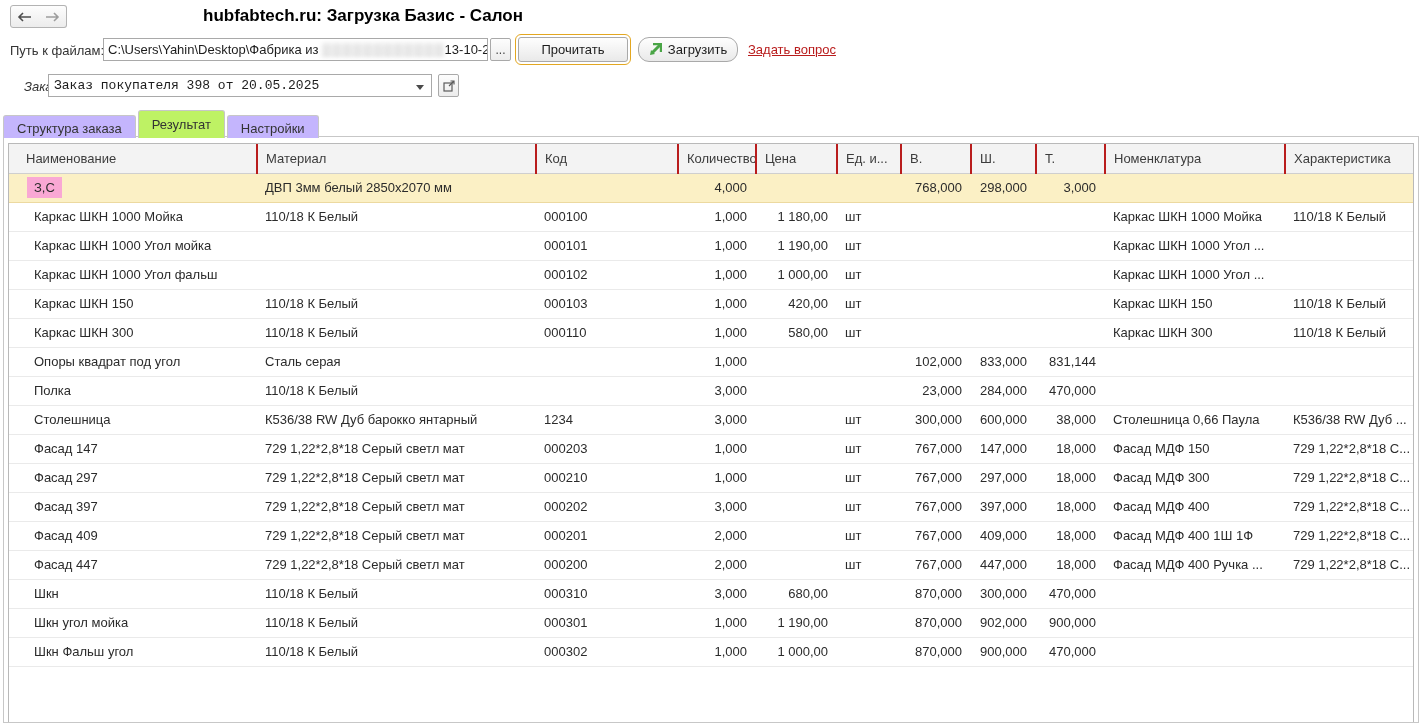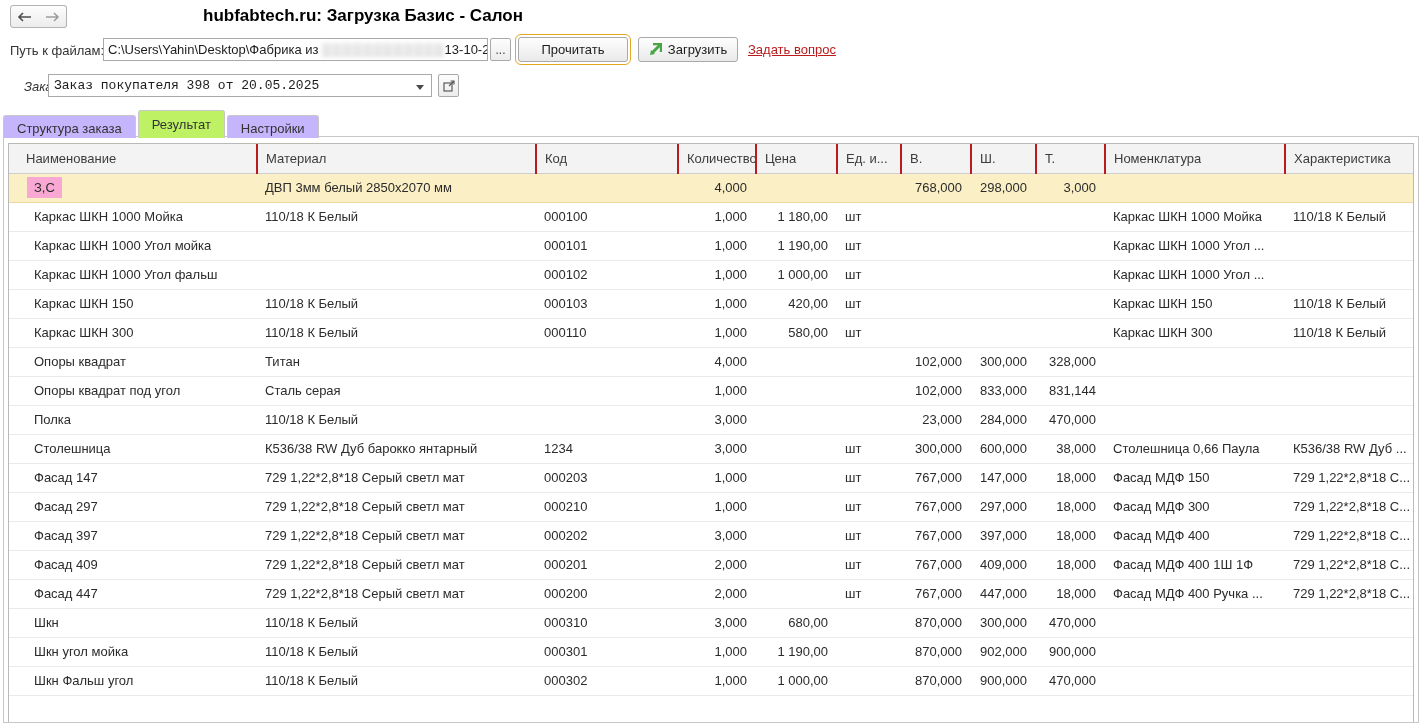--- a/index.html
+++ b/index.html
@@ -20,21 +20,21 @@
   .txt-input { position:absolute; height:23px; border:1px solid #a9a9a9; background:#fff;
     font-size:13px; color:#1c1c1c; padding:3px 4px; white-space:nowrap; overflow:hidden; }
 
   .redacted { filter:blur(2px); color:#9a9a9a; letter-spacing:1px; }
 
   .sm-btn { position:absolute; height:23px; background:linear-gradient(#fdfdfd,#ececec);
     border:1px solid #a9a9a9; border-radius:2px; font-size:12px; color:#444;
     display:flex; align-items:center; justify-content:center; cursor:pointer; }
 
   .cmd-btn { position:absolute; height:25px; background:linear-gradient(#fefefe,#e9e9e9);
-    border:1px solid #a9a9a9; border-radius:3px; font-size:13px; color:#1c1c1c;
+    border:1px solid #a9a9a9; border-radius:11px; font-size:13px; color:#1c1c1c;
     display:flex; align-items:center; justify-content:center; gap:6px; cursor:pointer; padding:0 14px; }
   .default-ring { outline:1px solid #e3a721; outline-offset:2px; border-radius:3px; }
 
   .link { position:absolute; color:#b91c1c; text-decoration:underline; font-size:13px; cursor:pointer; }
 
   
   .combo { position:absolute; height:23px; border:1px solid #a9a9a9; background:#fff;
     font-size:13px; color:#1c1c1c; padding:3px 22px 3px 5px; white-space:nowrap; overflow:hidden; cursor:pointer;font-family:Liberation Mono, monospace; }
   .combo .caret { position:absolute; right:7px; top:10px; width:0; height:0;
     border-left:4px solid transparent; border-right:4px solid transparent; border-top:5px solid #4a4a4a; }
@@ -226,33 +226,20 @@
             <td class="right col-qty">1,000</td>
             <td class="right col-price">580,00</td>
             <td class="col-unit">шт</td>
             <td class="right col-v"></td>
             <td class="right col-w"></td>
             <td class="right col-t"></td>
             <td class="col-nom">Каркас ШКН 300</td>
             <td class="col-char">110/18 К Белый</td>
           </tr>
           <tr>
-            <td class="col-name">Опоры квадрат</td>
-            <td class="col-material">Титан</td>
-            <td class="col-code"></td>
-            <td class="right col-qty">4,000</td>
-            <td class="right col-price"></td>
-            <td class="col-unit"></td>
-            <td class="right col-v">102,000</td>
-            <td class="right col-w">300,000</td>
-            <td class="right col-t">328,000</td>
-            <td class="col-nom"></td>
-            <td class="col-char"></td>
-          </tr>
-          <tr>
             <td class="col-name">Опоры квадрат под угол</td>
             <td class="col-material">Сталь серая</td>
             <td class="col-code"></td>
             <td class="right col-qty">1,000</td>
             <td class="right col-price"></td>
             <td class="col-unit"></td>
             <td class="right col-v">102,000</td>
             <td class="right col-w">833,000</td>
             <td class="right col-t">831,144</td>
             <td class="col-nom"></td>

